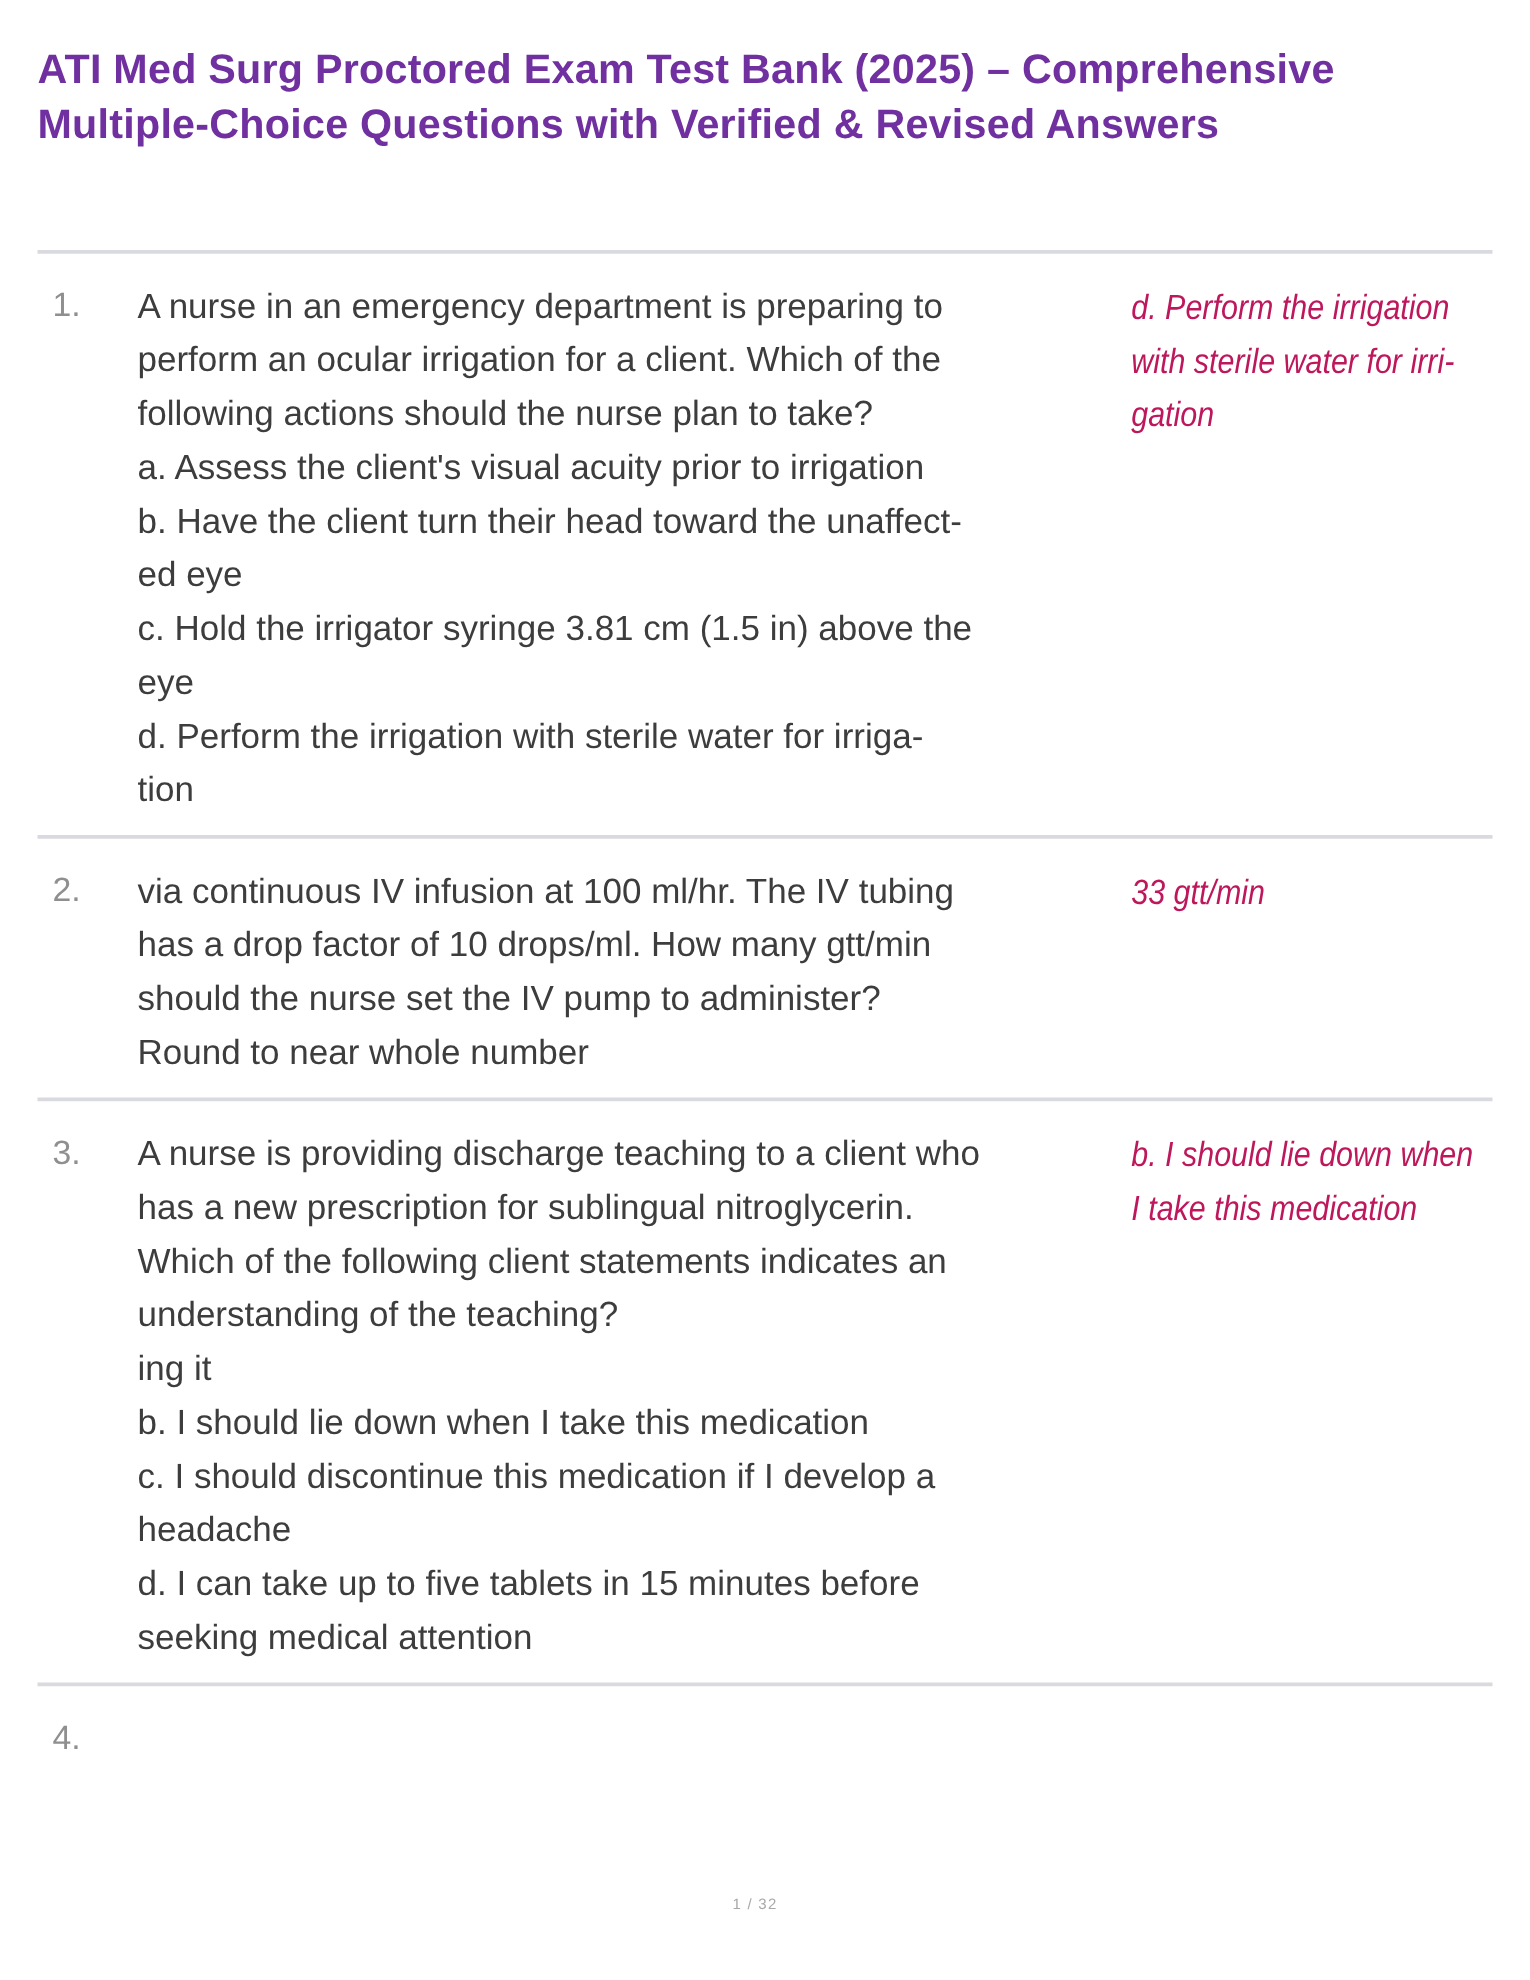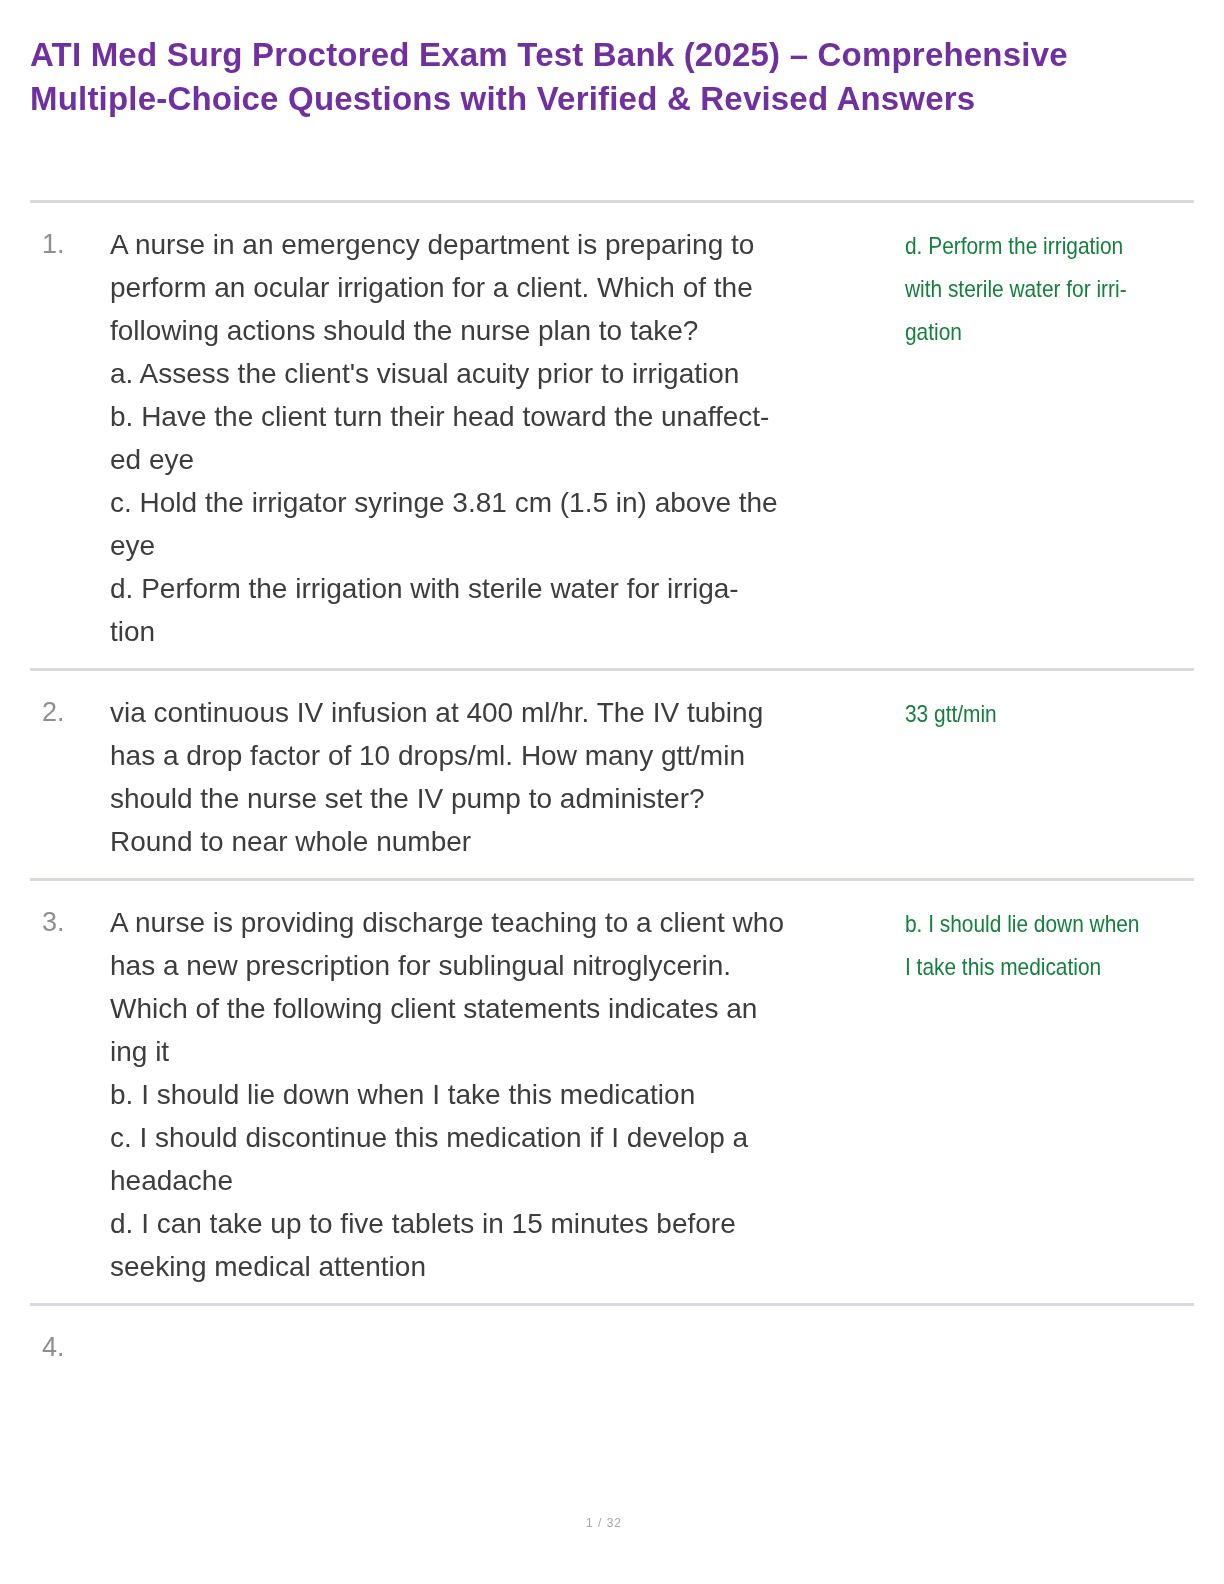--- a/index.html
+++ b/index.html
@@ -36,24 +36,25 @@
   }
   .qtext {
     flex: 0 0 795px;
     font-size: 28px;
     line-height: 43px;
     color: #3d3d3d;
   }
   .qtext .line { white-space: nowrap; }
   .answer {
     flex: 1 1 auto;
-    font-size: 24px;
+    font-size: 28px;
     line-height: 43px;
-    color: #15803d;
+    color: #be185d;
     padding-top: 1px;
+    font-style: italic;
   }
   .answer .line {
     white-space: nowrap;
     transform: scaleX(0.87);
     transform-origin: left center;
   }
   .footer {
     position: absolute;
     left: 0;
     right: 16px;
@@ -91,36 +92,37 @@
     <div class="answer">
             <div class="line">d. Perform the irrigation</div>
             <div class="line">with sterile water for irri-</div>
             <div class="line">gation</div>
           </div>
   </div>
 
   <div class="qrow">
     <div class="qnum">2.</div>
     <div class="qtext">
-            <div class="line">via continuous IV infusion at 400 ml/hr. The IV tubing</div>
+            <div class="line">via continuous IV infusion at 100 ml/hr. The IV tubing</div>
             <div class="line">has a drop factor of 10 drops/ml. How many gtt/min</div>
             <div class="line">should the nurse set the IV pump to administer?</div>
             <div class="line">Round to near whole number</div>
           </div>
     <div class="answer">
             <div class="line">33 gtt/min</div>
           </div>
   </div>
 
   <div class="qrow">
     <div class="qnum">3.</div>
     <div class="qtext">
             <div class="line">A nurse is providing discharge teaching to a client who</div>
             <div class="line">has a new prescription for sublingual nitroglycerin.</div>
             <div class="line">Which of the following client statements indicates an</div>
+            <div class="line">understanding of the teaching?</div>
             <div class="line">ing it</div>
             <div class="line">b. I should lie down when I take this medication</div>
             <div class="line">c. I should discontinue this medication if I develop a</div>
             <div class="line">headache</div>
             <div class="line">d. I can take up to five tablets in 15 minutes before</div>
             <div class="line">seeking medical attention</div>
           </div>
     <div class="answer">
             <div class="line">b. I should lie down when</div>
             <div class="line">I take this medication</div>

